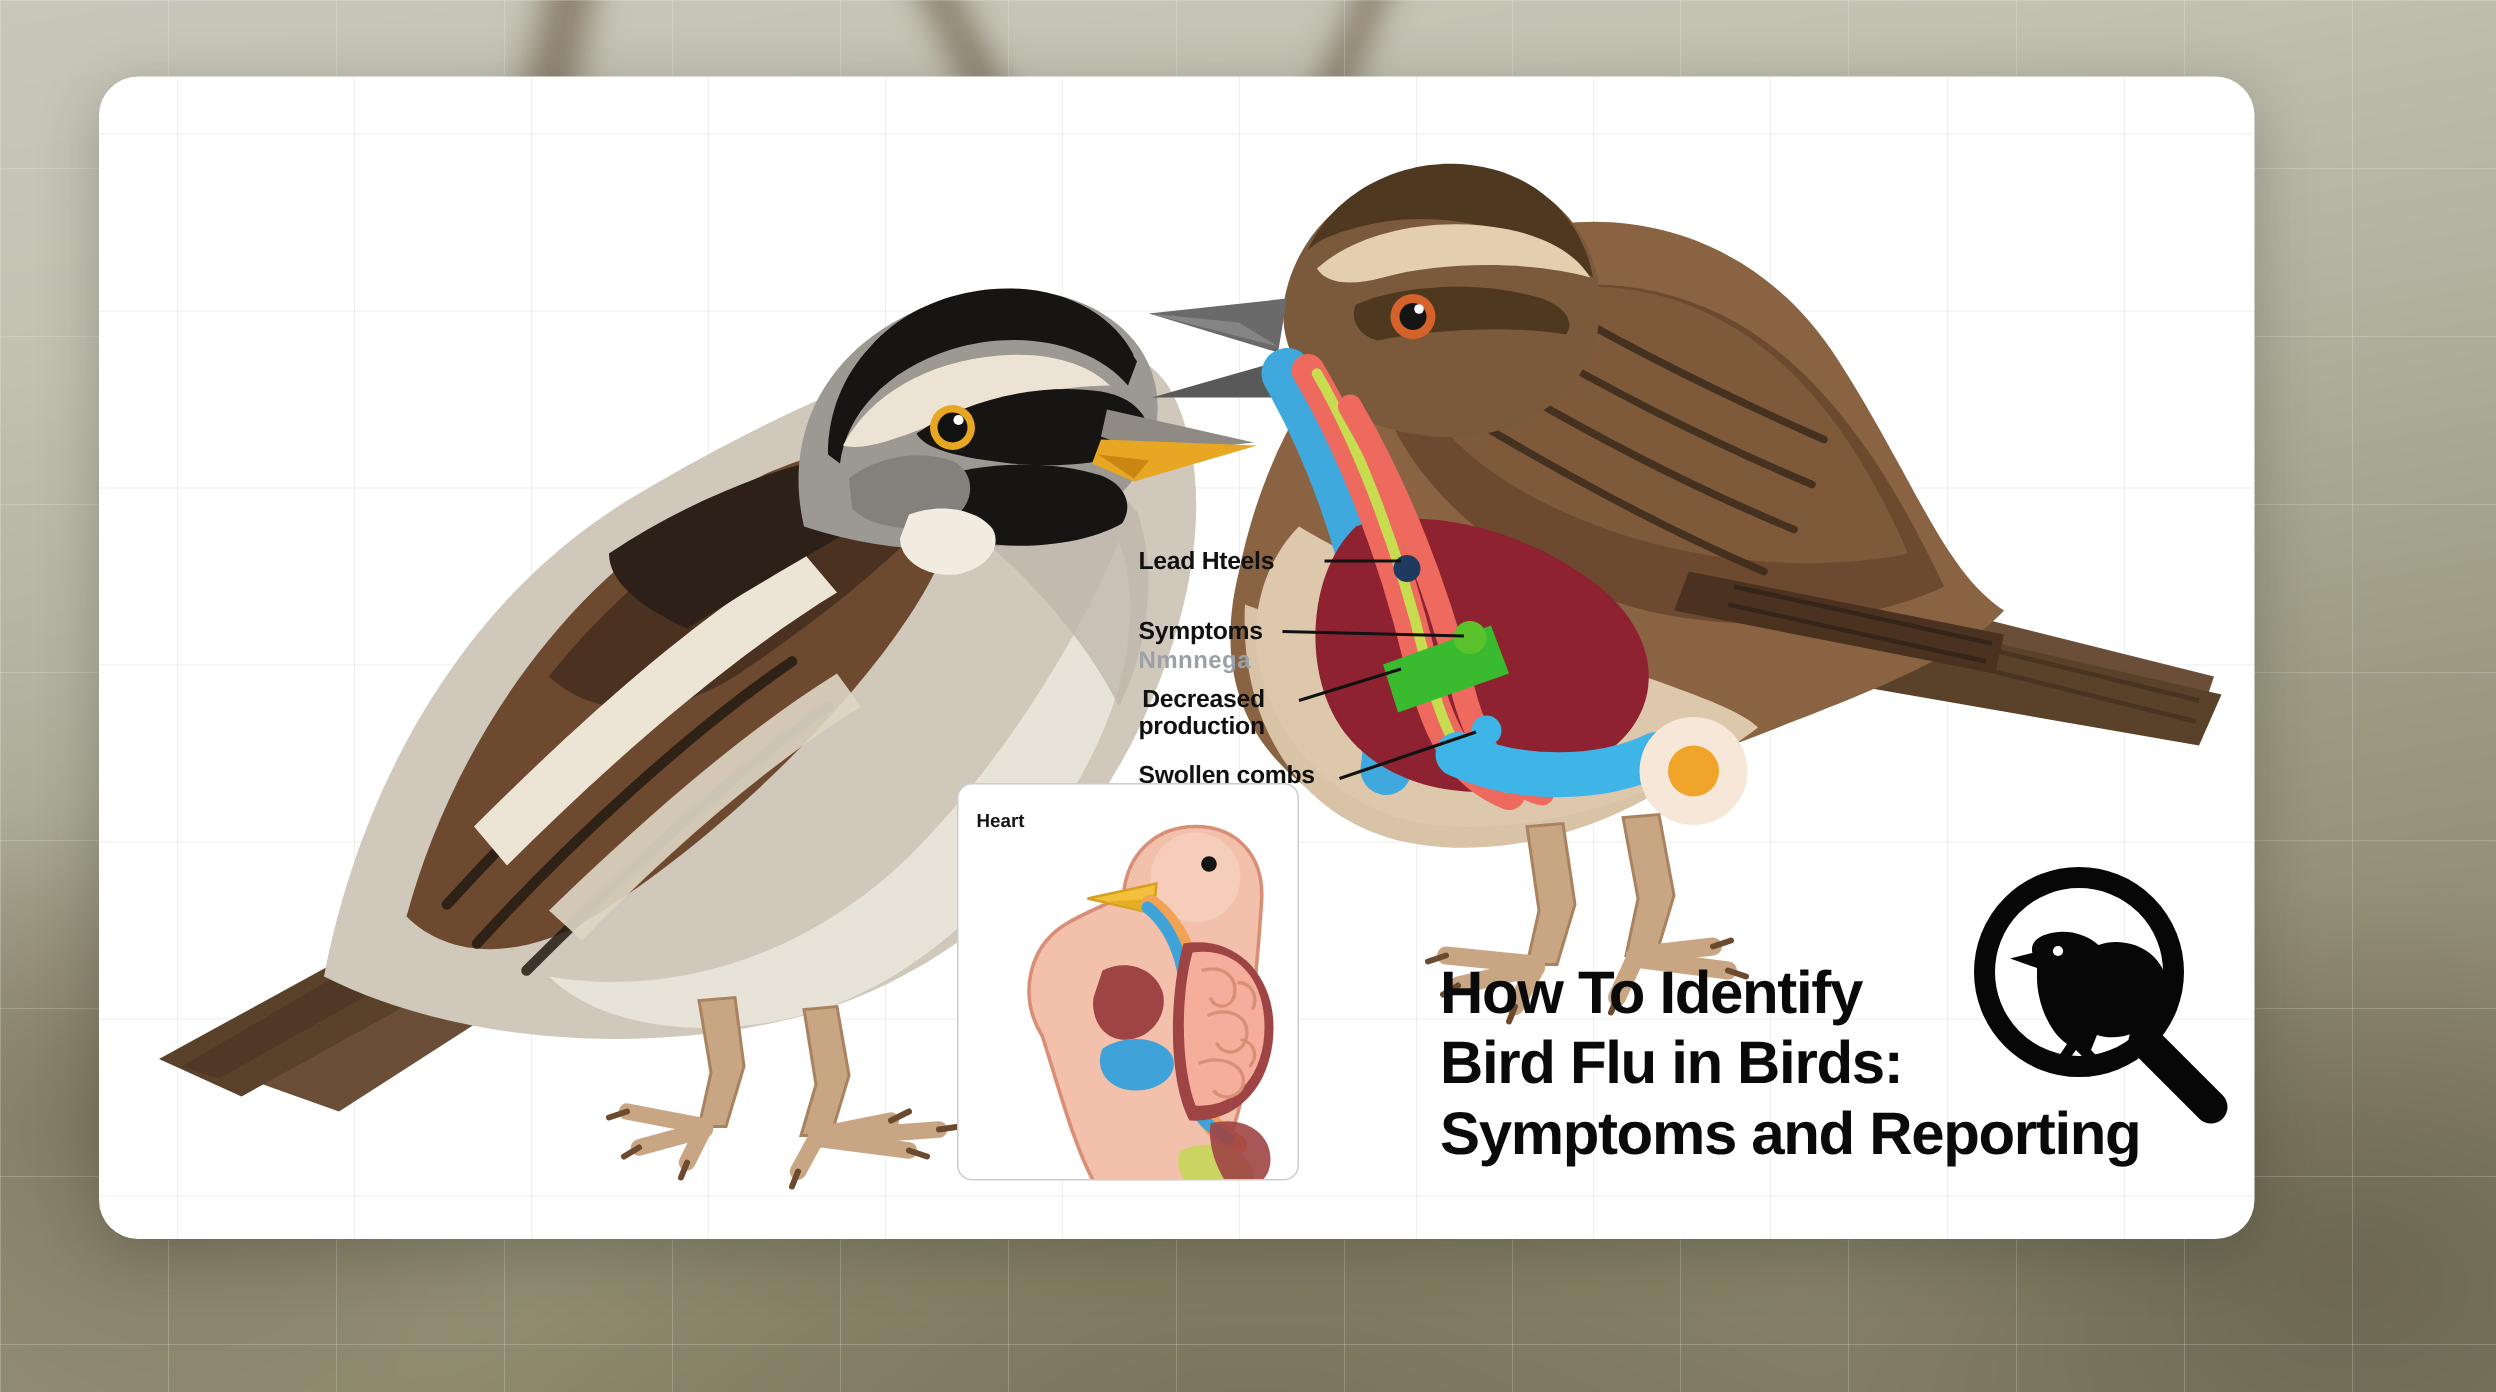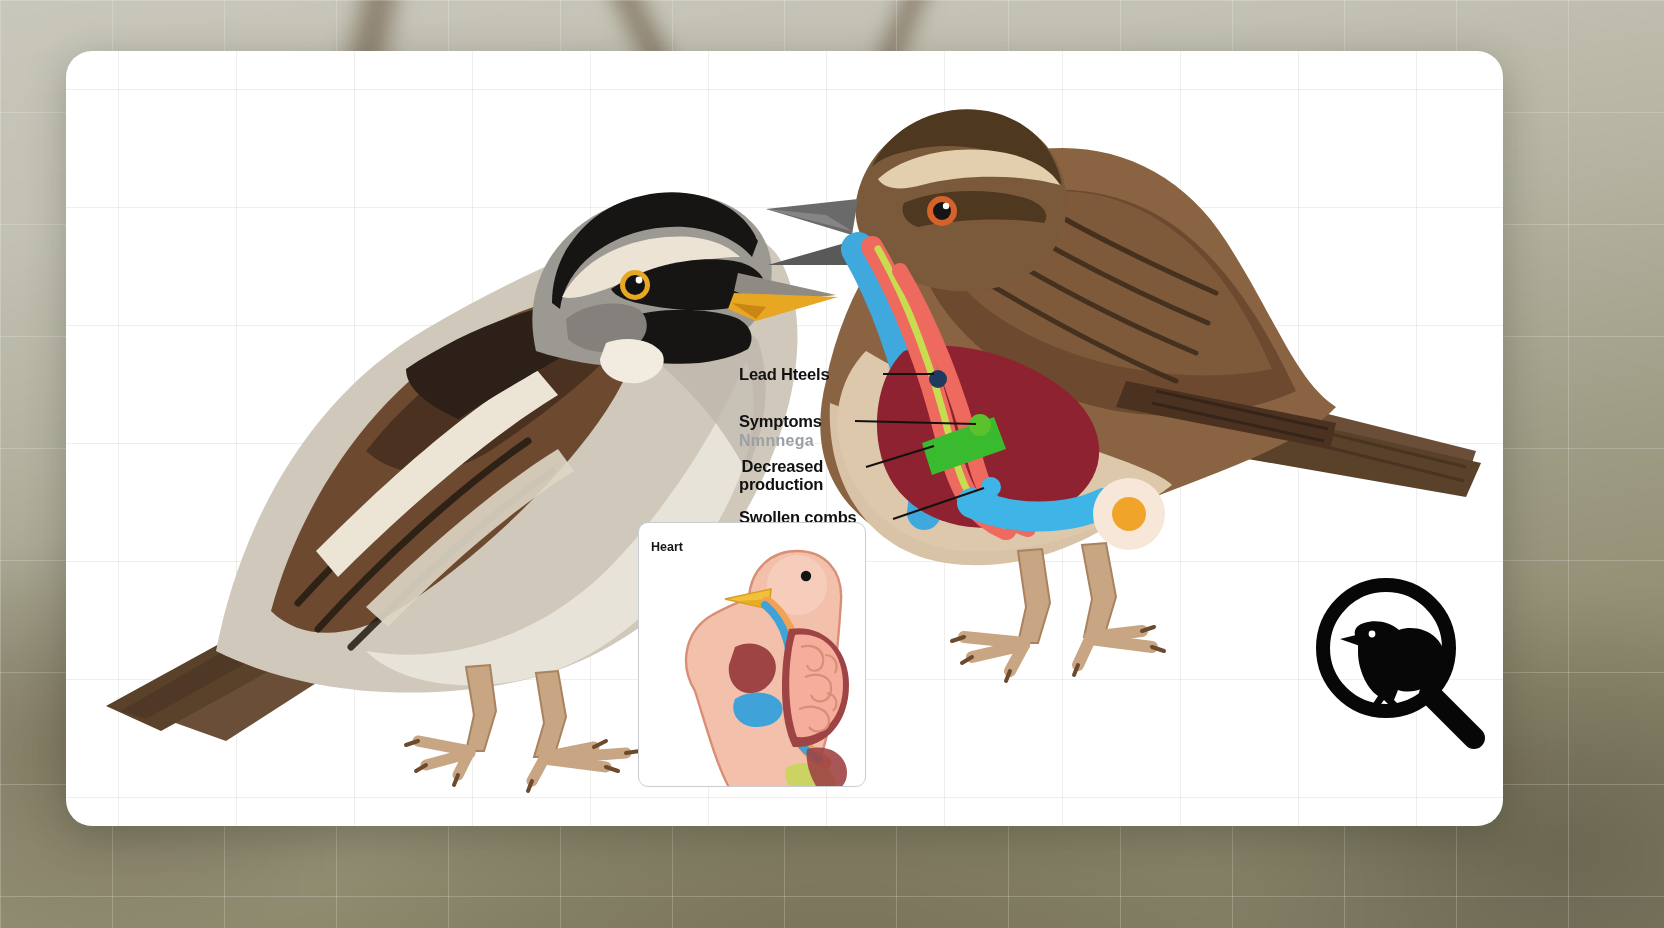--- a/index.html
+++ b/index.html
@@ -60,21 +60,21 @@
       linear-gradient(to bottom, rgba(120,125,118,.13) 1px, transparent 1px);
     background-size: 118px 118px;
     background-position: 52px 38px;
     pointer-events: none;
   }
   .layer { position: absolute; inset: 0; }
 
   
   #callouts {
     position: absolute;
-    left: 604px; top: 300px;
+    left: 624px; top: 300px;
     width: 300px; height: 220px;
   }
   .callout {
     position: absolute;
     text-align: left;
     line-height: 1.12;
   }
   .callout-main {
     font-size: 16.5px;
     font-weight: bold;
@@ -457,20 +457,25 @@
         </g>
 
         <path d="M148 244 C 166 236, 190 240, 196 256 C 200 266, 190 274, 172 274
                  C 154 274, 142 258, 148 244 Z" fill="#cbd463"></path>
 
         <path d="M168 226 C 190 220, 208 232, 208 250 C 208 264, 196 272, 182 270
                  C 172 258, 166 240, 168 226 Z" fill="#9e4444" opacity=".9"></path>
       </svg>
     </div>
 
+    <div id="headline">
+      <div class="headline-line">How To Identify</div>
+      <div class="headline-line">Bird Flu in Birds:</div>
+      <div class="headline-line">Symptoms and Reporting</div>
+    </div>
 
     <svg style="position:absolute; left:1240px; top:525px;" width="180" height="180" viewBox="0 0 180 180" aria-hidden="true">
       <circle cx="80" cy="72" r="63" fill="none" stroke="#070707" stroke-width="14"></circle>
       <path d="M124 118 L 168 162" stroke="#070707" stroke-width="22" stroke-linecap="round"></path>
 
       <path d="M52 64
                C 46 58, 48 50, 58 47
                C 70 43, 84 46, 93 54
                C 104 50, 120 52, 130 62
                C 142 74, 142 92, 130 104

